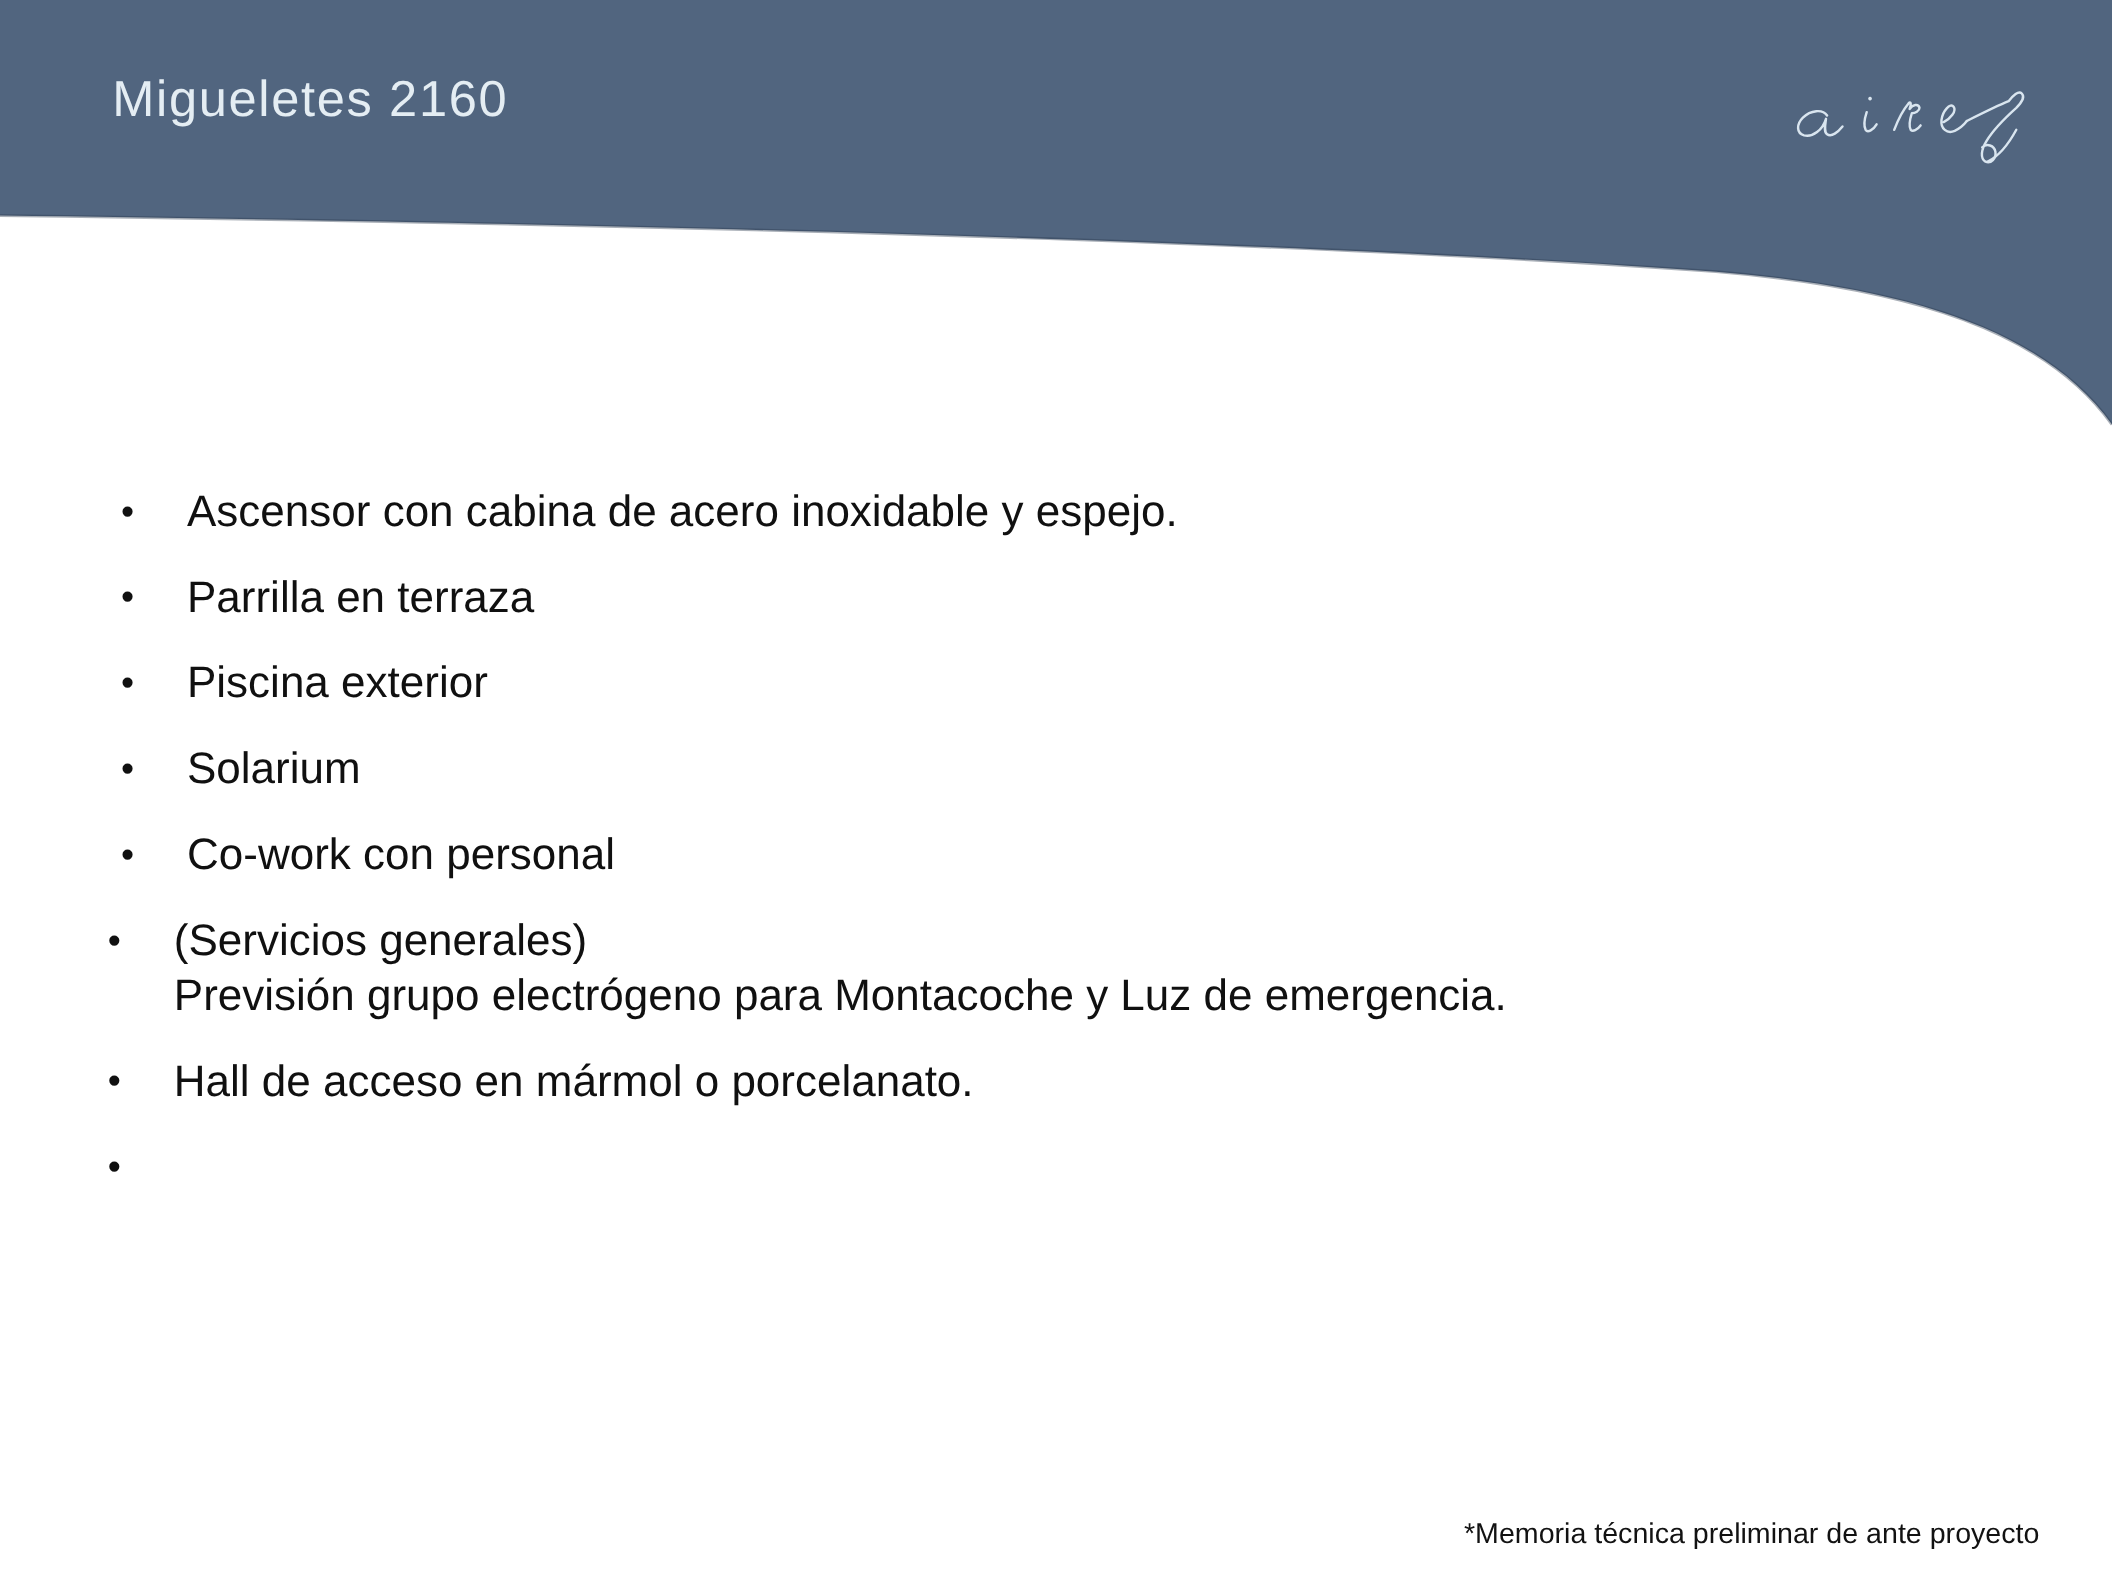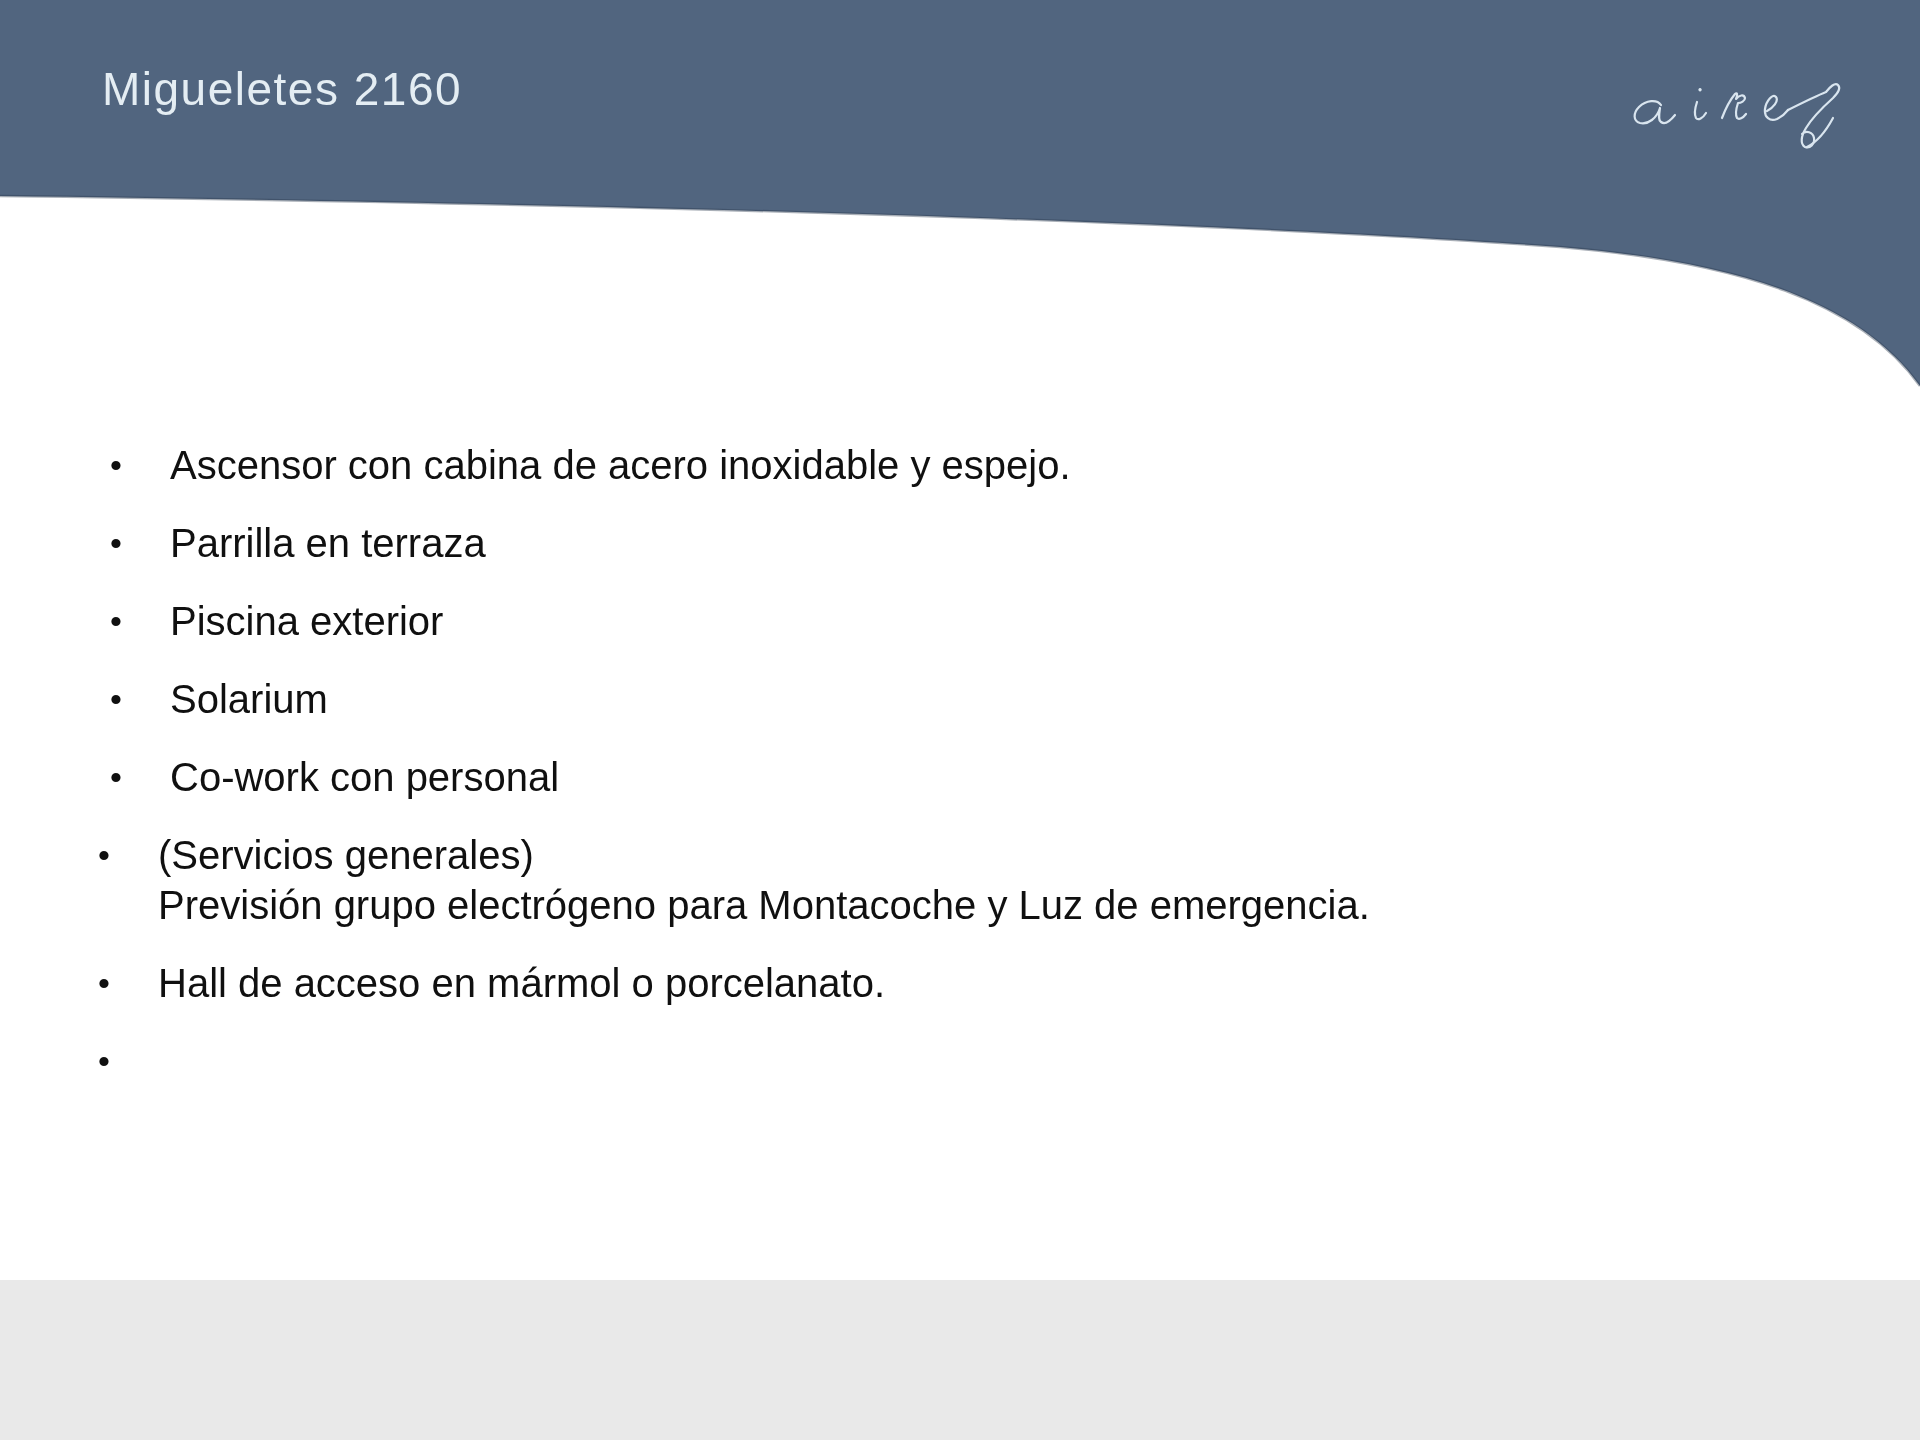--- a/index.html
+++ b/index.html
@@ -1,21 +1,21 @@
 <!DOCTYPE html>
 <html><head>
 <meta charset="utf-8">
 <style>
   html, body { margin: 0; padding: 0; }
   body { background: #e9e9e9; }
 
   .slide {
     position: relative;
     width: 1920px;
-    height: 1280px;
+    height: 1440px;
     background: #ffffff;
     overflow: hidden;
     font-family: "Liberation Sans", sans-serif;
   }
 
   
   .header-curve {
     position: absolute;
     top: 0; left: 0;
     display: block;
@@ -161,14 +161,15 @@
       <span class="dot">•</span>
       <span class="txt">
           <span class="line">Hall de acceso en mármol o porcelanato.</span>
         </span>
     </li>
     <li class="tight">
       <span class="dot">•</span>
     </li>
   </ul>
 
+  <div class="footnote">*Memoria técnica preliminar de ante proyecto</div>
 
 </div>
 
 </body></html>

